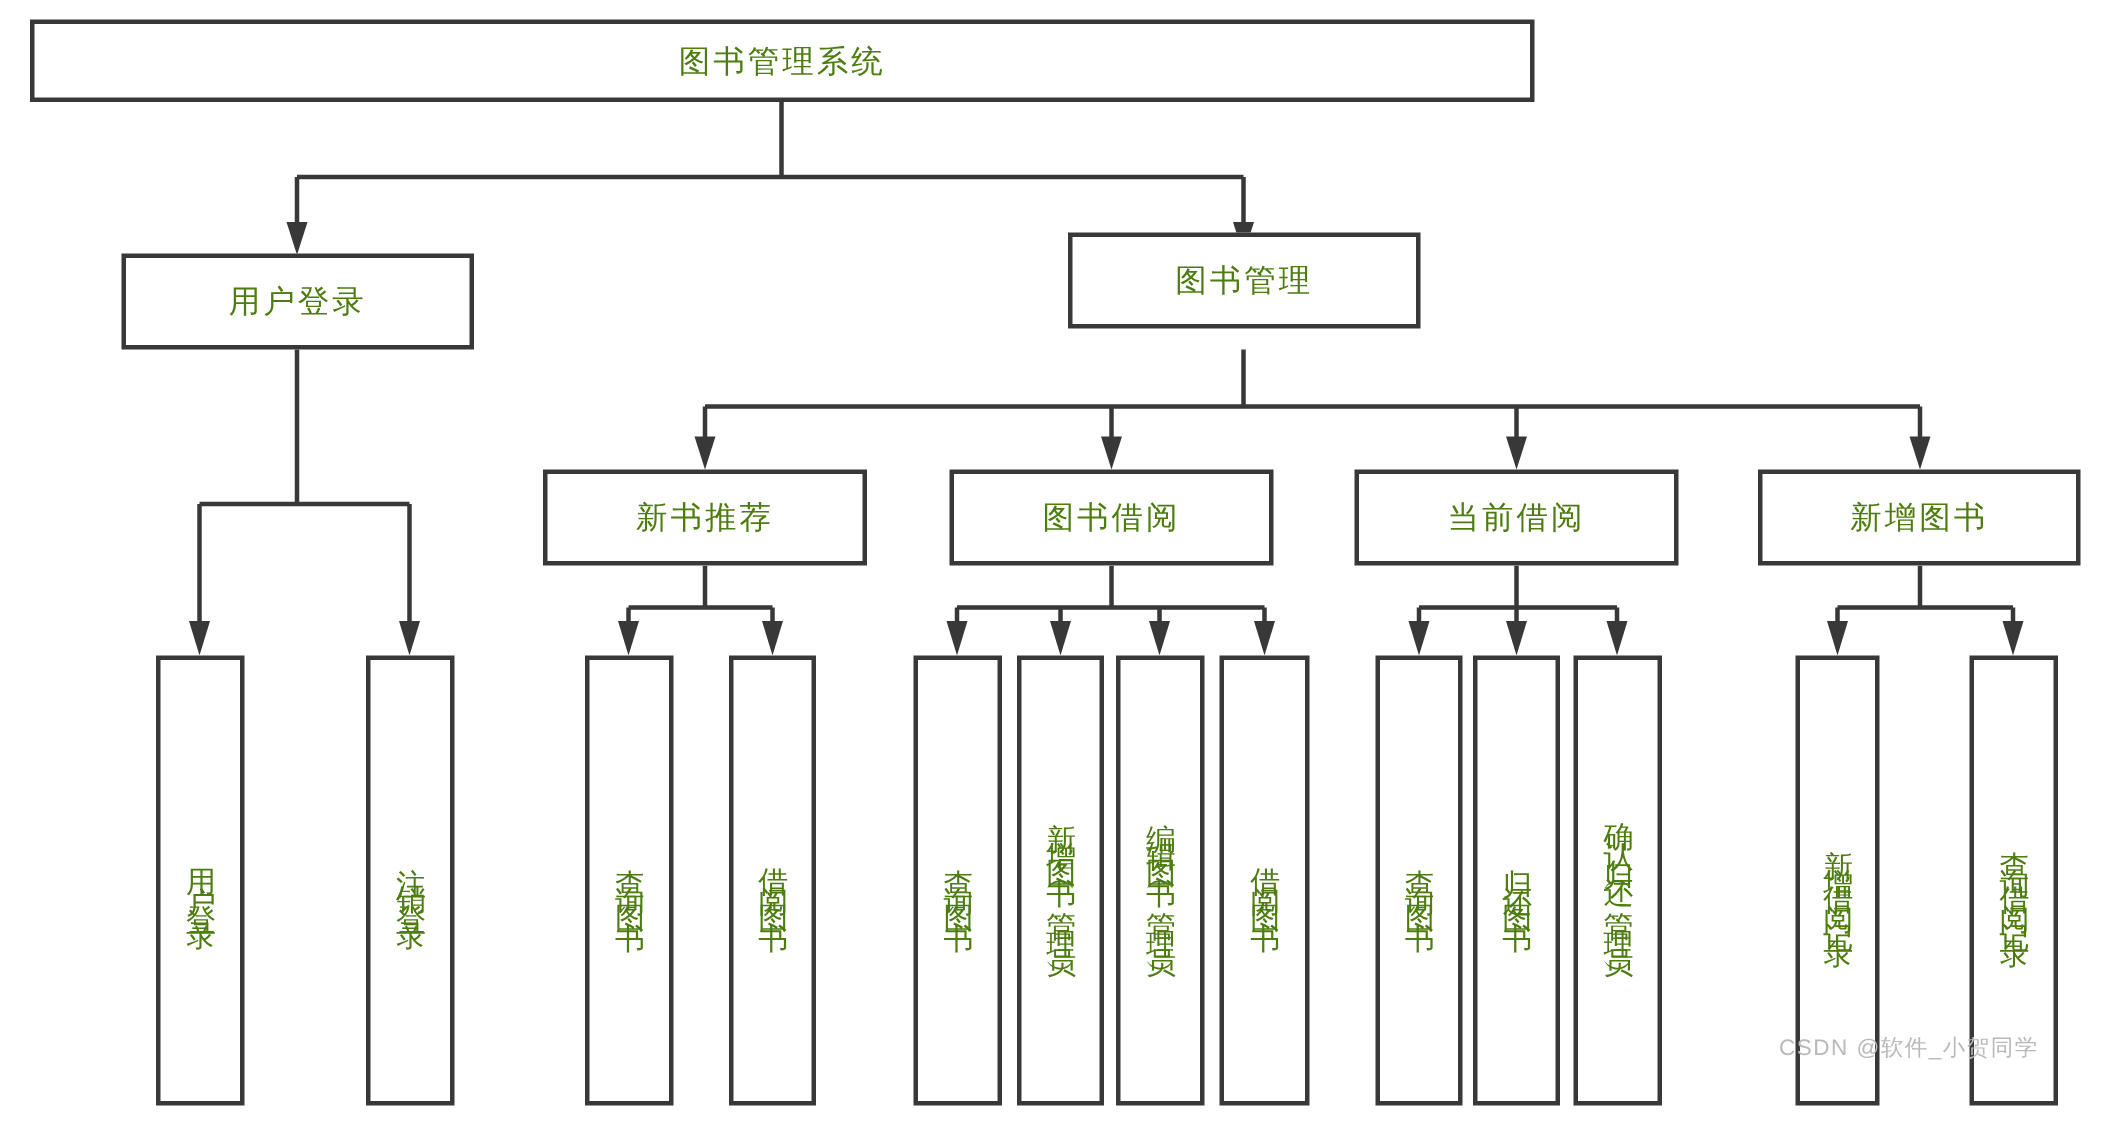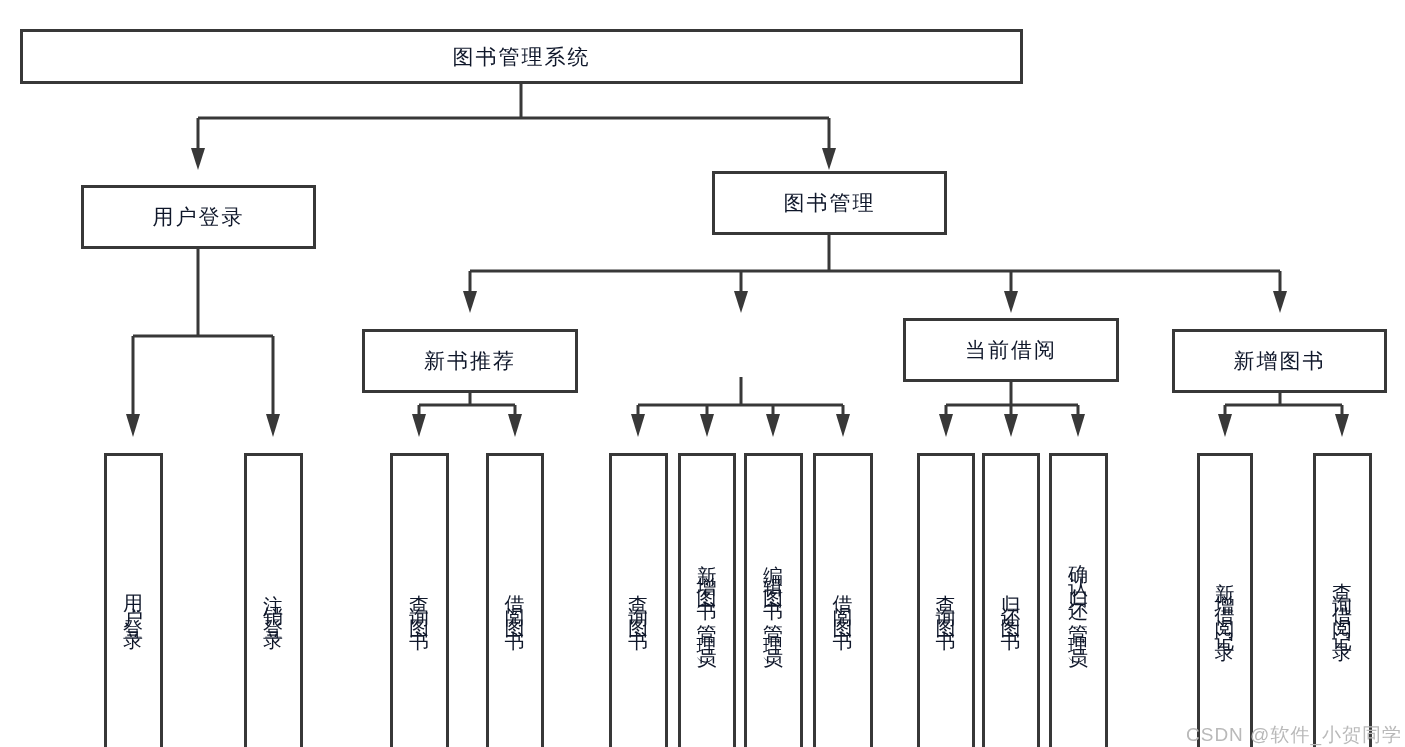--- a/index.html
+++ b/index.html
@@ -3,33 +3,33 @@
 <meta charset="utf-8">
 <style>
   html,body{margin:0;padding:0;background:#ffffff;}
   .canvas{
     position:relative;width:1405px;height:747px;background:#ffffff;overflow:hidden;
     font-family:"Liberation Sans","DejaVu Sans",sans-serif;
   }
   .connectors{position:absolute;left:0;top:0;width:1405px;height:747px;}
   .node{
     position:absolute;box-sizing:border-box;background:#ffffff;
-    border:3px solid #383838;color:#0f172a;margin-top:16px;
+    border:3px solid #383838;color:#4d7c0f;
   }
   .hbox{display:flex;align-items:center;justify-content:center;}
   .hlabel{font-size:21px;letter-spacing:2px;white-space:nowrap;}
   .hlabel-big{font-size:21px;letter-spacing:2px;white-space:nowrap;}
   .vbox{top:437px;height:300px;}
   .vlabel{
     position:absolute;left:50%;top:50%;transform:translate(-50%,-50%);
     writing-mode:vertical-rl;font-size:20px;line-height:1;letter-spacing:12px;
     white-space:nowrap;
   }
   .watermark{
-    position:absolute;left:1186px;top:722px;font-size:19px;color:#b9b9b9;
+    position:absolute;left:1186px;top:689px;font-size:15px;color:#b9b9b9;
     letter-spacing:1px;white-space:nowrap;z-index:5;
   }
 </style>
 </head>
 <body>
 
 <div class="canvas">
 
   <svg class="connectors" viewBox="0 0 1405 747" xmlns="http://www.w3.org/2000/svg">
     <g stroke="#383838" stroke-width="3" fill="none">
@@ -78,21 +78,24 @@
   <div class="node hbox" style="left:81px;top:169px;width:235px;height:64px">
     <span class="hlabel">用户登录</span>
   </div>
   <div class="node hbox" style="left:712px;top:155px;width:235px;height:64px">
     <span class="hlabel">图书管理</span>
   </div>
 
   <div class="node hbox" style="left:362px;top:313px;width:216px;height:64px">
     <span class="hlabel">新书推荐</span>
   </div>
-  <div class="node hbox" style="left:903px;top:302px;width:216px;height:64px">
+  <div class="node hbox" style="left:633px;top:313px;width:216px;height:64px">
+    <span class="hlabel">图书借阅</span>
+  </div>
+  <div class="node hbox" style="left:903px;top:313px;width:216px;height:64px">
     <span class="hlabel">当前借阅</span>
   </div>
   <div class="node hbox" style="left:1172px;top:313px;width:215px;height:64px">
     <span class="hlabel">新增图书</span>
   </div>
 
   <div class="node vbox" style="left:104px;width:59px">
     <span class="vlabel">用户登录</span>
   </div>
   <div class="node vbox" style="left:244px;width:59px">

